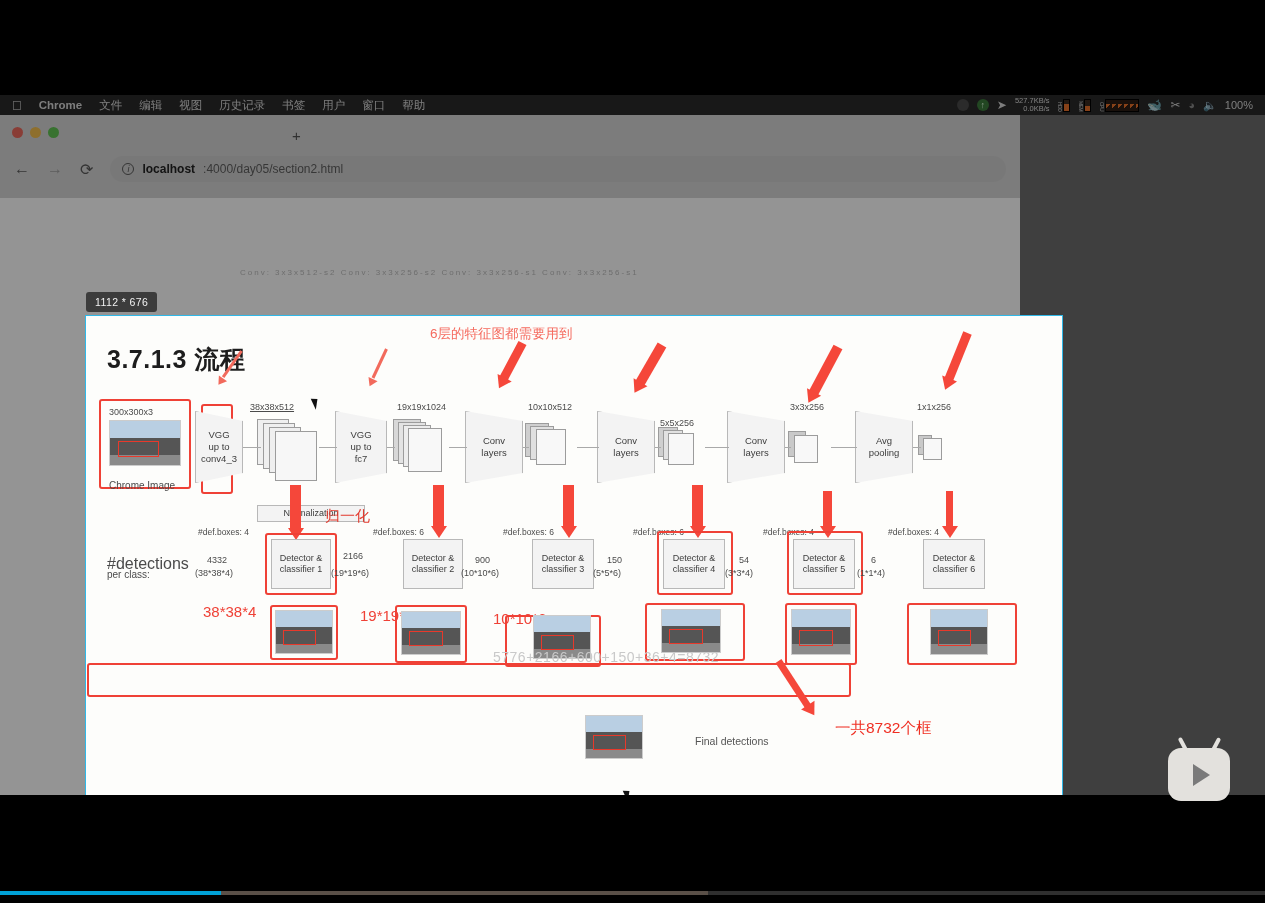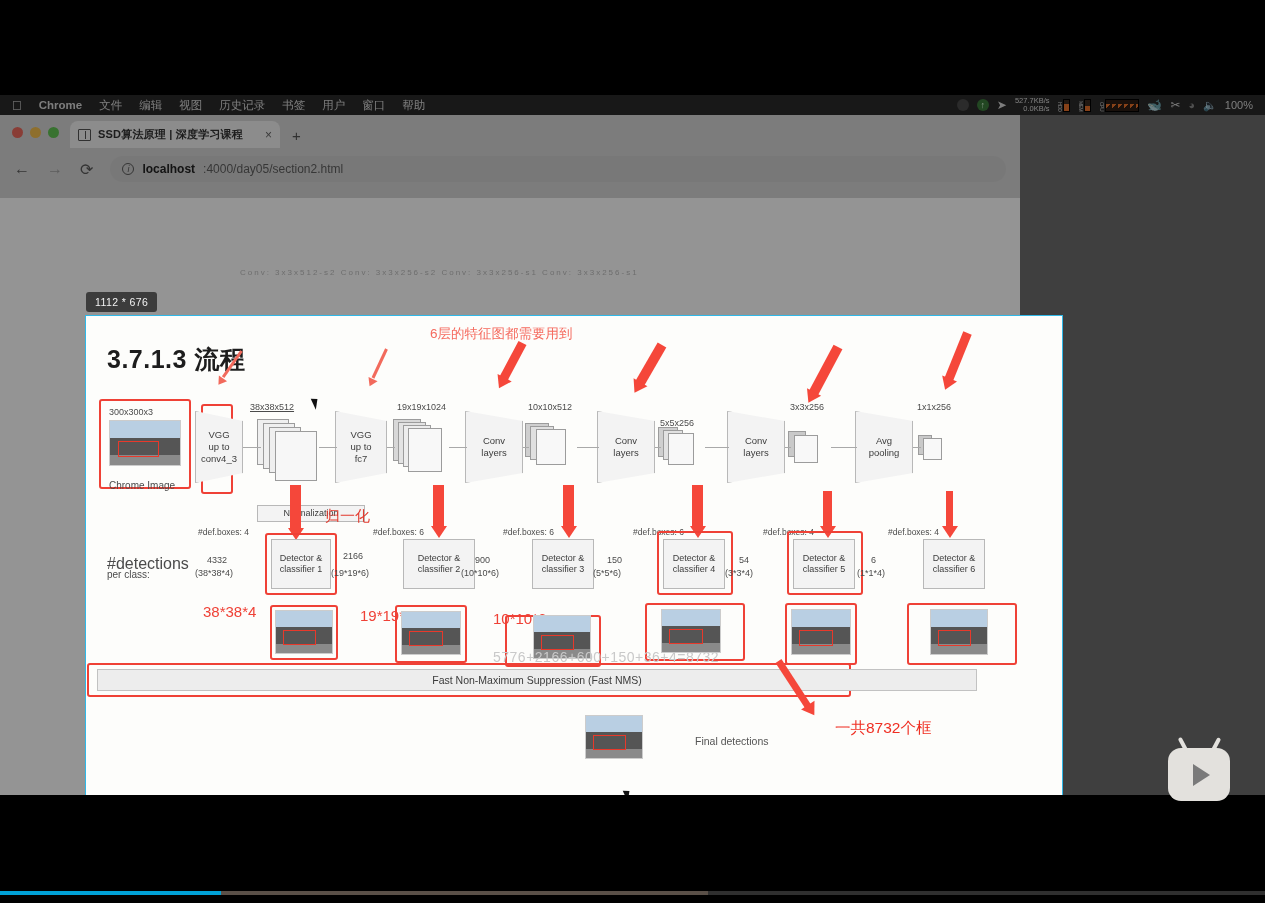--- a/index.html
+++ b/index.html
@@ -210,25 +210,20 @@
       <div class="faint-top">Conv: 3x3x512-s2  Conv: 3x3x256-s2   Conv: 3x3x256-s1    Conv: 3x3x256-s1</div>
     </div>
 
     <div class="chrome">
       <div class="tabstrip">
         <div class="traffic">
           <i class="tl-red"></i>
           <i class="tl-yellow"></i>
           <i class="tl-green"></i>
         </div>
-        <div class="tab">
-          <span class="favicon"></span>
-          <span class="ttl">SSD算法原理 | 深度学习课程</span>
-          <span class="tclose">×</span>
-        </div>
         <div class="newtab">+</div>
       </div>
       <div class="toolbar">
         <span class="navbtn">←</span>
         <span class="navbtn disabled">→</span>
         <span class="navbtn">⟳</span>
         <div class="omnibox">
           <span class="info">i</span>
           <span class="host">localhost</span>
             <span class="rest">:4000/day05/section2.html</span>
@@ -411,21 +406,21 @@
       <div class="dlabel" style="left:22px; top:240px; font-size:16px;">#detections</div>
       <div class="dlabel" style="left:22px; top:254px; font-size:10px;">per class:</div>
 
       <div class="redrect" style="left:180px; top:218px; width:72px; height:62px;"></div>
       <div class="dbox" style="left:186px; top:224px; width:60px; height:50px;">
         <span>Detector &amp; classifier 1</span>
       </div>
       <div class="dlabel" style="left:122px; top:240px;">4332</div>
       <div class="dlabel" style="left:110px; top:253px;">(38*38*4)</div>
 
-      <div class="dbox" style="left:318px; top:224px; width:72px; height:50px;">
+      <div class="dbox" style="left:318px; top:224px; width:60px; height:50px;">
         <span>Detector &amp; classifier 2</span>
       </div>
       <div class="dlabel" style="left:258px; top:236px;">2166</div>
       <div class="dlabel" style="left:246px; top:253px;">(19*19*6)</div>
 
       <div class="dbox" style="left:447px; top:224px; width:62px; height:50px;">
         <span>Detector &amp; classifier 3</span>
       </div>
       <div class="dlabel" style="left:390px; top:240px;">900</div>
       <div class="dlabel" style="left:376px; top:253px;">(10*10*6)</div>
@@ -468,21 +463,20 @@
 
       <div class="redrect" style="left:700px; top:288px; width:72px; height:62px;"></div>
       <div class="thumb" style="left:706px; top:294px; width:60px; height:46px;"></div>
 
       <div class="redrect" style="left:822px; top:288px; width:110px; height:62px;"></div>
       <div class="thumb" style="left:845px; top:294px; width:58px; height:46px;"></div>
 
       <div class="sumtxt">5776+2166+600+150+36+4=8732</div>
 
       <div class="redrect" style="left:2px; top:348px; width:764px; height:34px;"></div>
-      <div class="nms">Fast Non-Maximum Suppression (Fast NMS)</div>
 
       <div class="thumb" style="left:500px; top:400px; width:58px; height:44px;"></div>
       <div class="finaldet">Final detections</div>
 
       <div class="arrow" style="left:690px; top:346px; width:7px; height:56px; transform:rotate(-33deg);">
           <i style="height:100%"></i>
           <span class="head"></span>
         </div>
       <div class="anno anno-8732">一共8732个框</div>
     </div>

